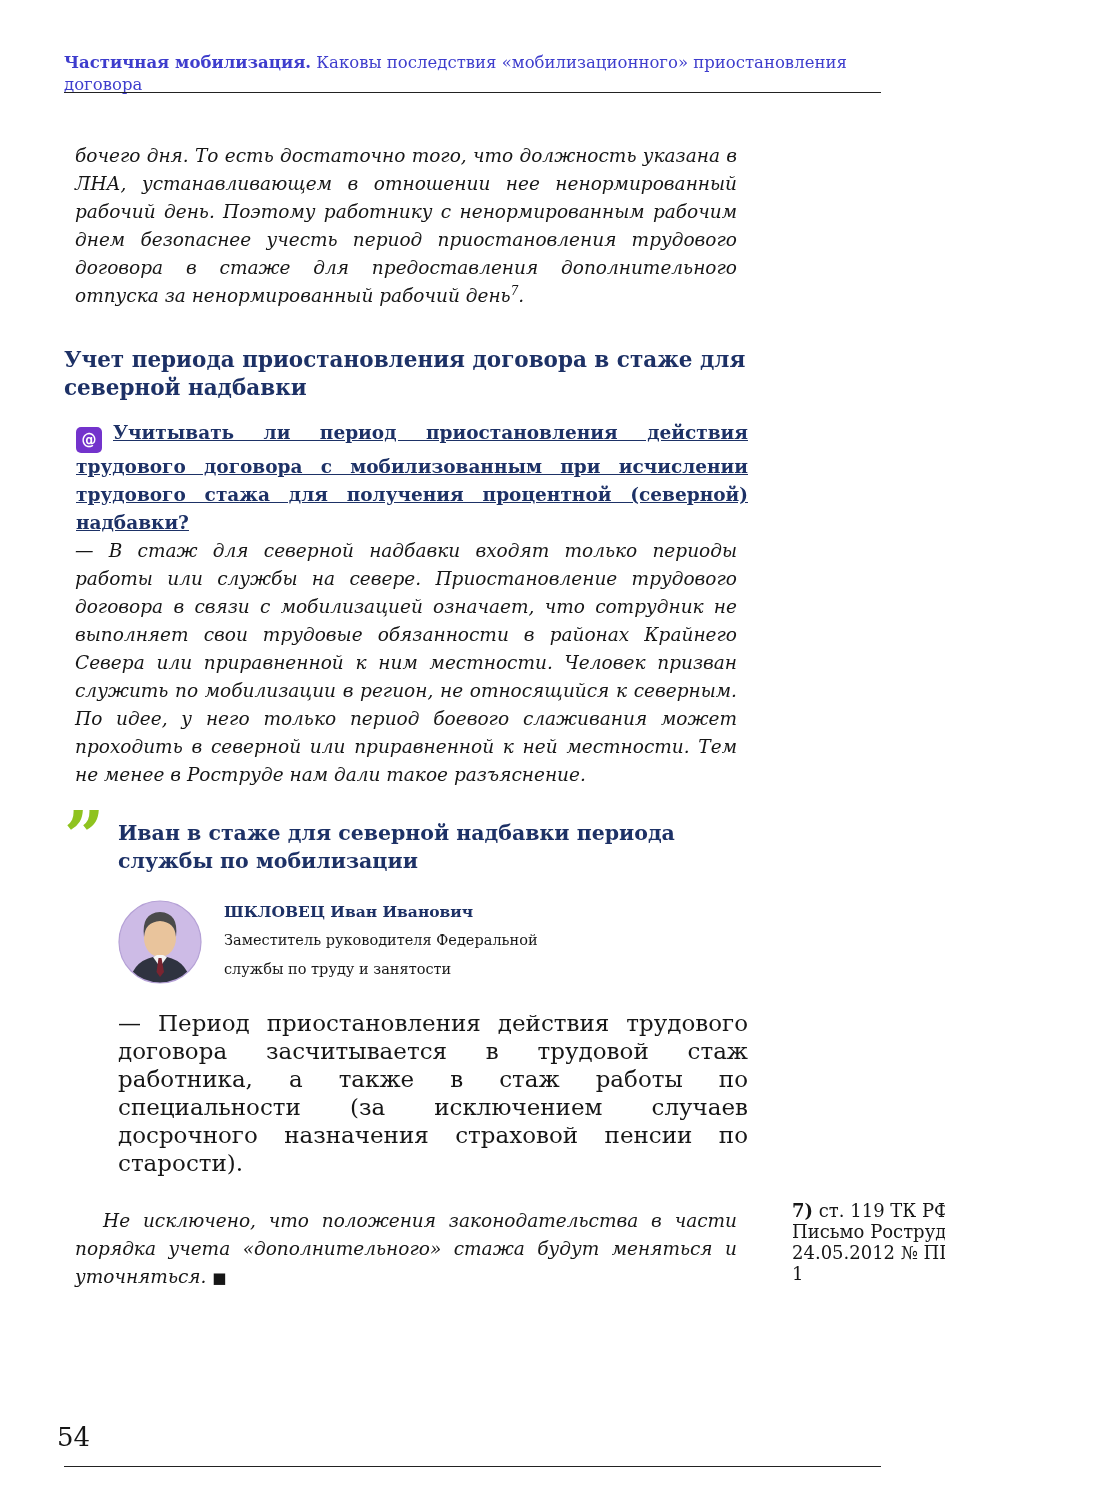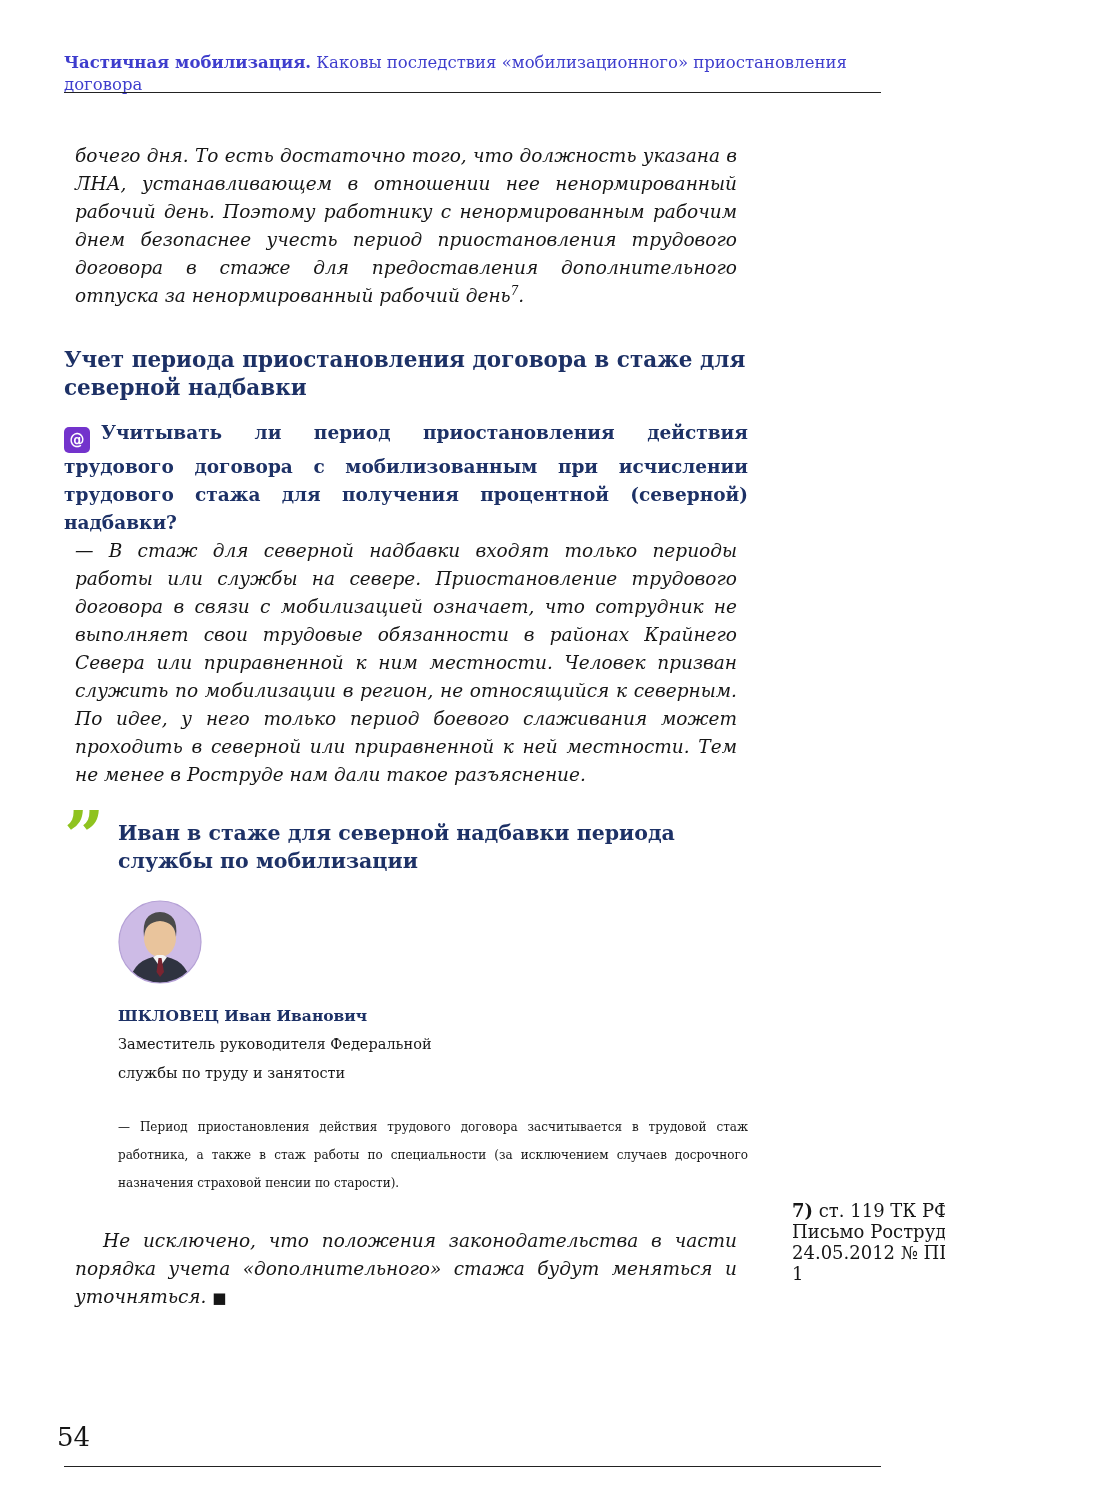--- a/index.html
+++ b/index.html
@@ -30,24 +30,25 @@
   .rule-bottom{ top:1466px; }
   .content{ position:absolute; left:64px; top:131px; width:684px; }
   .body-text{ font-size:18.5px; line-height:28px; text-align:justify; margin:11px;font-style:italic; }
   .fn-ref{ font-size:12px; line-height:0; vertical-align:super; }
   .section-heading{
     margin:36px 0 0 0;
     font-size:21.5px; line-height:28px;
     color:var(--heading-navy); font-weight:bold;
   }
   .question{
-    margin:17px 0 0 0;
+    margin:17px 0 0 12px;
     font-size:18.5px; line-height:28px;
     font-weight:bold; color:var(--heading-navy);
     text-align:justify;
+    text-decoration:underline;
   }
   .at-icon{
     display:inline-flex; align-items:center; justify-content:center;
     width:26px; height:26px; border-radius:5px;
     background:var(--accent-purple); color:#ffffff;
     font-family:"DejaVu Sans","Liberation Sans",sans-serif;
     font-size:15px; font-weight:bold;
     margin-right:11px; vertical-align:-6px;
   }
   .answer{ margin-top:0; }
@@ -58,25 +59,25 @@
     color:var(--accent-green);
     font-size:70px; line-height:36px;
     font-weight:bold; letter-spacing:-5px;
     font-family:"DejaVu Serif",serif;
   }
   .quote-title{
     margin:0;
     font-size:20.5px; line-height:28px;
     font-weight:bold; color:var(--heading-navy);
   }
-  .person{ display:flex; align-items:flex-start; gap:22px; margin:25px 0 0 54px;flex-direction:column; }
+  .person{ display:flex; align-items:flex-end; gap:22px; margin:25px 0 0 54px; }
   .avatar{ width:84px; height:84px; flex:0 0 84px; }
   .person-name{ font-size:15.5px; font-weight:bold; color:var(--heading-navy); }
   .person-title{ font-size:14.5px; line-height:29px; margin-top:5px; max-width:360px; }
-  .quote-text{ margin:25px 0 0 54px; font-size:12px; line-height:28px; text-align:justify; }
+  .quote-text{ margin:25px 0 0 54px; font-size:23px; line-height:28px; text-align:justify; }
   .closing{ margin-top:30px; text-indent:28px; }
   .end-marker{ font-size:15px; }
   .footnote{
     position:absolute; left:792px; top:1200px; width:240px;
     font-size:18px; line-height:21px;
   }
   .fn-num{ font-weight:bold; }
   .page-number{ position:absolute; left:57px; top:1422px; font-size:26px; }
 </style>
 </head>

